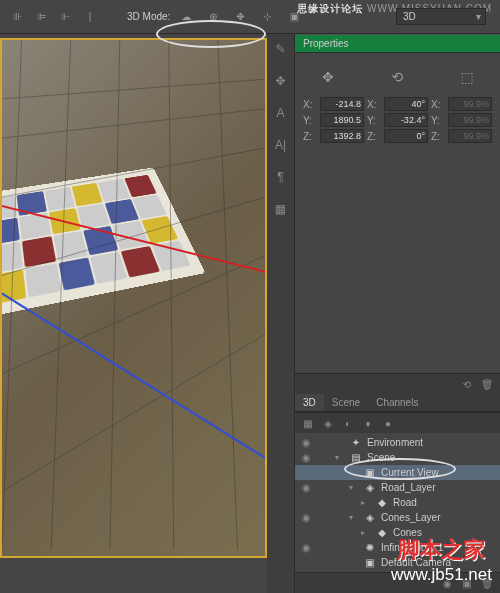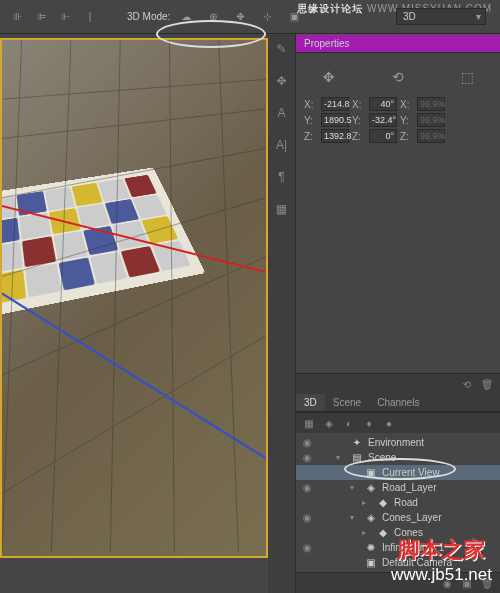--- a/index.html
+++ b/index.html
@@ -17,29 +17,29 @@
 .keyboard{position:absolute;left:-20px;top:120px;width:200px;height:140px;background:#e8e4d8;transform:perspective(300px) rotateX(35deg) rotateZ(-12deg);border-radius:4px}
 .keys{position:absolute;top:10px;left:10px;right:10px;bottom:10px;display:grid;grid-template-columns:repeat(6,1fr);gap:2px}
 .key{background:#ccc;border-radius:2px}
 .key.b{background:#4a5a9a}.key.y{background:#d4b830}.key.r{background:#8a3030}
 .line-r{position:absolute;width:320px;height:2px;background:#d42020;top:200px;left:-20px;transform:rotate(14deg)}
 .line-b{position:absolute;width:360px;height:2px;background:#3050d0;top:340px;left:-40px;transform:rotate(32deg)}
 .right{flex:1;background:#454545;display:flex}
 .tstrip{width:28px;background:#3e3e3e;border-right:1px solid #2a2a2a;padding-top:6px;display:flex;flex-direction:column;gap:14px;align-items:center}
 .tstrip .ti{width:18px;height:18px;color:#888;display:flex;align-items:center;justify-content:center;font-size:12px}
 .panels{flex:1;display:flex;flex-direction:column}
-.panel-hdr{background:#a21caf;padding:3px 8px;font-size:10px;color:#ccc;border-bottom:1px solid #2a2a2a;border-top:1px solid #555}
+.panel-hdr{background:#15803d;padding:3px 8px;font-size:10px;color:#ccc;border-bottom:1px solid #2a2a2a;border-top:1px solid #555}
 .coord-hdr{padding:4px 8px;display:flex;align-items:center;gap:8px;background:#454545}
 .coord-hdr .ci{width:20px;height:20px;background:#3a3a3a;border:1px solid #2a2a2a}
 .coord-body{padding:6px 8px;background:#454545}
 .coord-icons{display:flex;gap:20px;justify-content:space-around;padding:6px 0}
 .coord-icons .ic{width:24px;height:24px;color:#999;display:flex;align-items:center;justify-content:center;font-size:14px}
 .coord-row{display:flex;gap:3px;margin:2px 0;align-items:center}
 .lbl{color:#aaa;width:14px;font-size:10px}
-.num{background:#3a3a3a;border:1px solid #2a2a2a;padding:1px 2px;color:#ddd;width:28px;font-size:9px;text-align:right}
+.num{background:#3a3a3a;border:1px solid #2a2a2a;padding:1px 2px;color:#ddd;width:44px;font-size:9px;text-align:right}
 .num.dim{color:#666}
 .spacer{flex:1;background:#454545}
 .panel-bar{display:flex;gap:2px;padding:2px 4px;background:#3a3a3a;border-top:1px solid #2a2a2a}
 .pb{width:18px;height:16px;color:#888;display:flex;align-items:center;justify-content:center;font-size:10px}
 .tabs{display:flex;background:#3a3a3a;border-bottom:1px solid #2a2a2a}
 .tab{padding:3px 8px;font-size:10px;color:#999}
 .tab.active{background:#454545;color:#ddd}
 .tree{background:#454545;padding:2px 0}
 .trow{display:flex;align-items:center;padding:2px 4px;font-size:10px;color:#ccc;gap:4px}
 .trow.sel{background:#5a6a7a}

